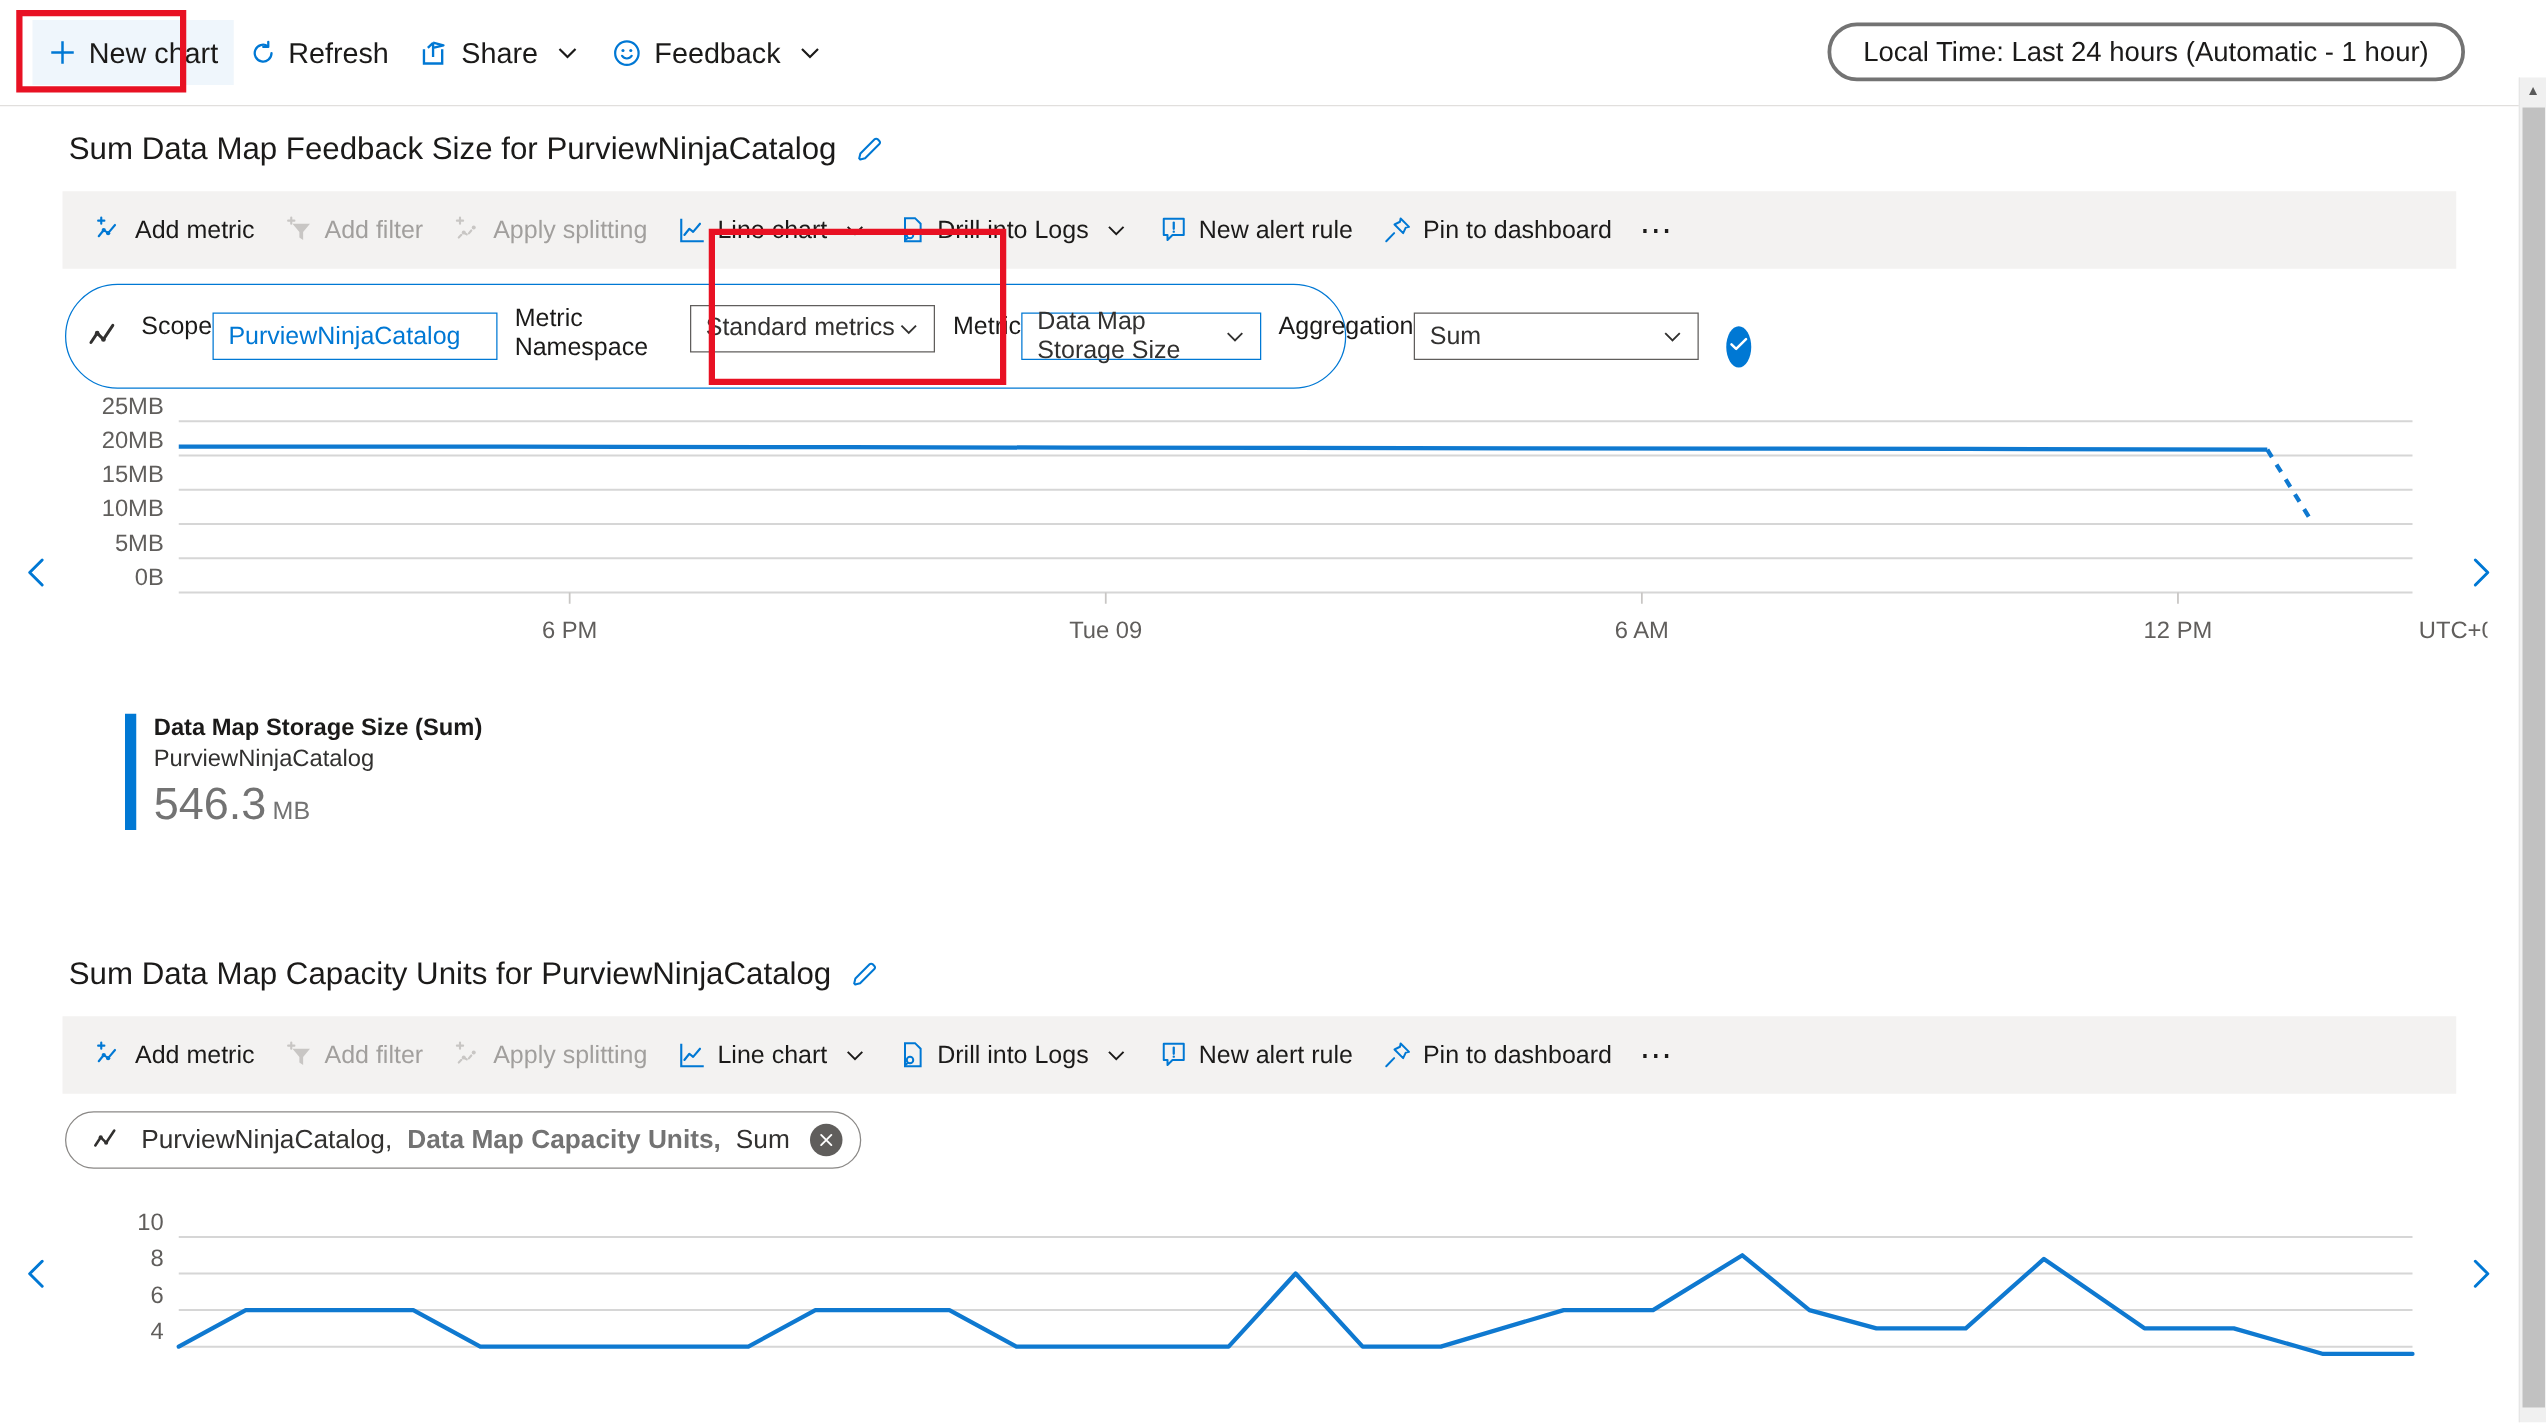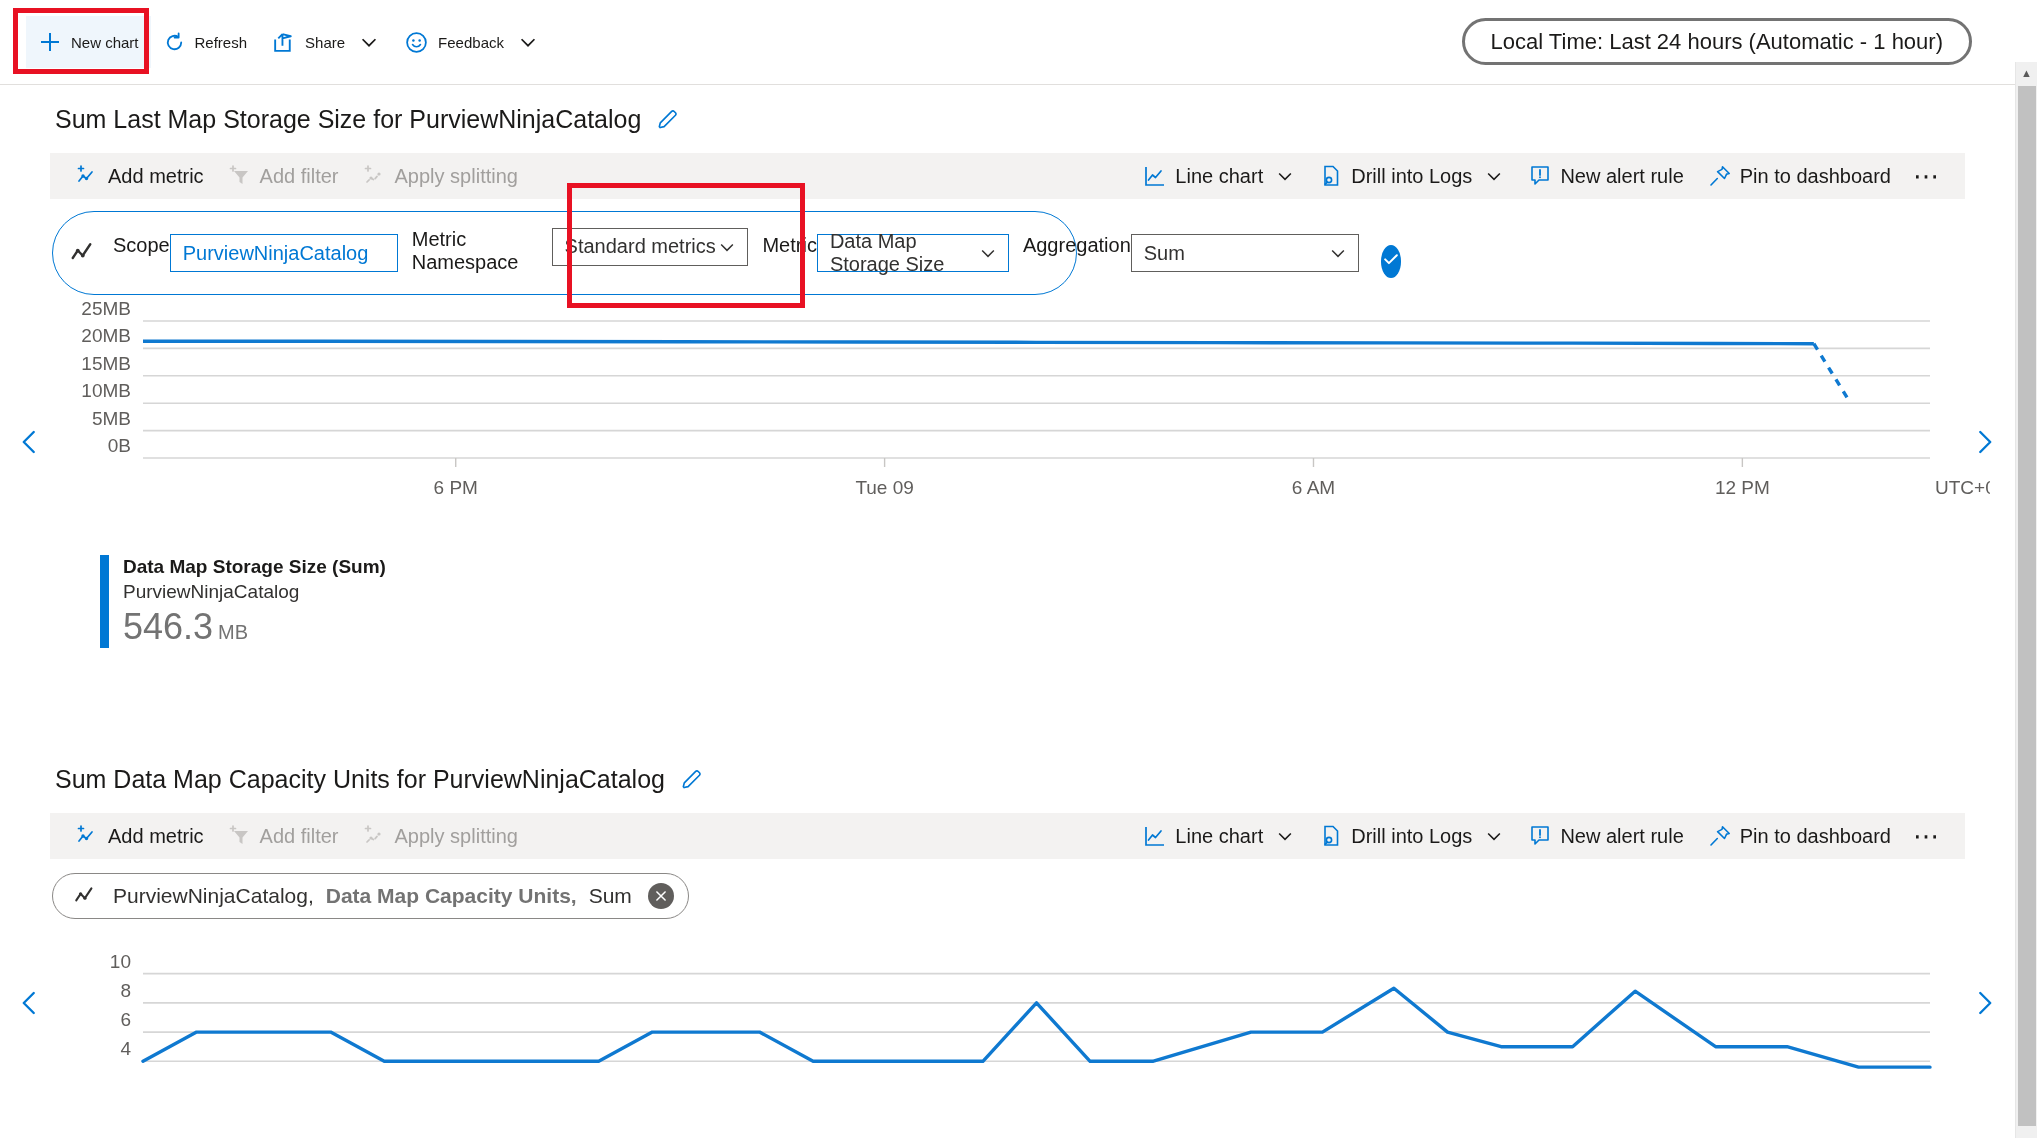--- a/index.html
+++ b/index.html
@@ -18,21 +18,21 @@
   
   .cmdbar {
     position: absolute; left: 0; top: 0; width: 2037px; height: 85px;
     background: #fff; border-bottom: 1px solid #e1dfdd;
     display: flex; align-items: center;
   }
   .cmd-left { display: flex; align-items: center; padding-left: 26px; height: 100%; }
   .cmd-btn {
     display: flex; align-items: center; gap: 9px;
     height: 52px; padding: 0 12px;
-    font-size: 15px; color: #1b1a19; cursor: pointer; white-space: nowrap;
+    font-size: 23px; color: #1b1a19; cursor: pointer; white-space: nowrap;
   }
   .cmd-btn.highlighted { background: #eff6fc; }
   .cmd-btn .glyph { display: flex; align-items: center; justify-content: center; color: #0078d4; }
   .cmd-caret { margin-left: 4px; display: flex; align-items: center; color:#1b1a19; }
 
   
   .annot-newchart {
     position: absolute; left: 13px; top: 8px; width: 136px; height: 66px;
     border: 5px solid #e81123; pointer-events: none; z-index: 40;
   }
@@ -53,22 +53,22 @@
   .panel { position: absolute; left: 0; width: 1990px; }
   .chart-title-row {
     display: flex; align-items: center; gap: 14px;
     padding-left: 55px;
   }
   .chart-title { font-size: 25px; color: #1b1a19; white-space: nowrap; }
   .edit-pencil { display:flex; align-items:center; cursor:pointer; }
 
   .metric-toolbar {
     margin-left: 50px; margin-right: 25px;
-    height: 46px; background: #f3f2f1;
-    display: flex; align-items: center; justify-content: space-between;
+    height: 62px; background: #f3f2f1;
+    display: flex; align-items: center; 
     padding: 0 14px;
   }
   .tb-group { display: flex; align-items: center; }
   .tb-btn {
     display:flex; align-items:center; gap:8px;
     padding: 0 12px; height: 40px; font-size: 20px; color:#1b1a19;
     cursor:pointer; white-space: nowrap;
   }
   .tb-btn.disabled { color:#a19f9d; cursor:default; }
   .tb-btn .glyph { display:flex; align-items:center; color:#0078d4; }
@@ -204,21 +204,21 @@
     <div class="timepicker">
       <span>Local Time: Last 24 hours (Automatic - 1 hour)</span>
     </div>
   </div>
 
   <div class="annot-newchart"></div>
 
   <div class="panel" style="top:105px;">
 
     <div class="chart-title-row">
-      <div class="chart-title">Sum Last Map Storage Size for PurviewNinjaCatalog</div>
+      <div class="chart-title">Sum Data Map Feedback Size for PurviewNinjaCatalog</div>
       <span class="edit-pencil">
         <svg width="26" height="26" viewBox="0 0 24 24">
           <path d="M4 18.2l.9-3.6L15.4 4.1a1.6 1.6 0 0 1 2.3 0l1.2 1.2a1.6 1.6 0 0 1 0 2.3L8.4 18.1 4.8 19z" stroke="#0078d4" stroke-width="1.5" fill="none" stroke-linejoin="round"></path>
         </svg>
       </span>
     </div>
 
     <div class="metric-toolbar" style="margin-top:19px;">
       <div class="tb-group">
         <div class="tb-btn">

